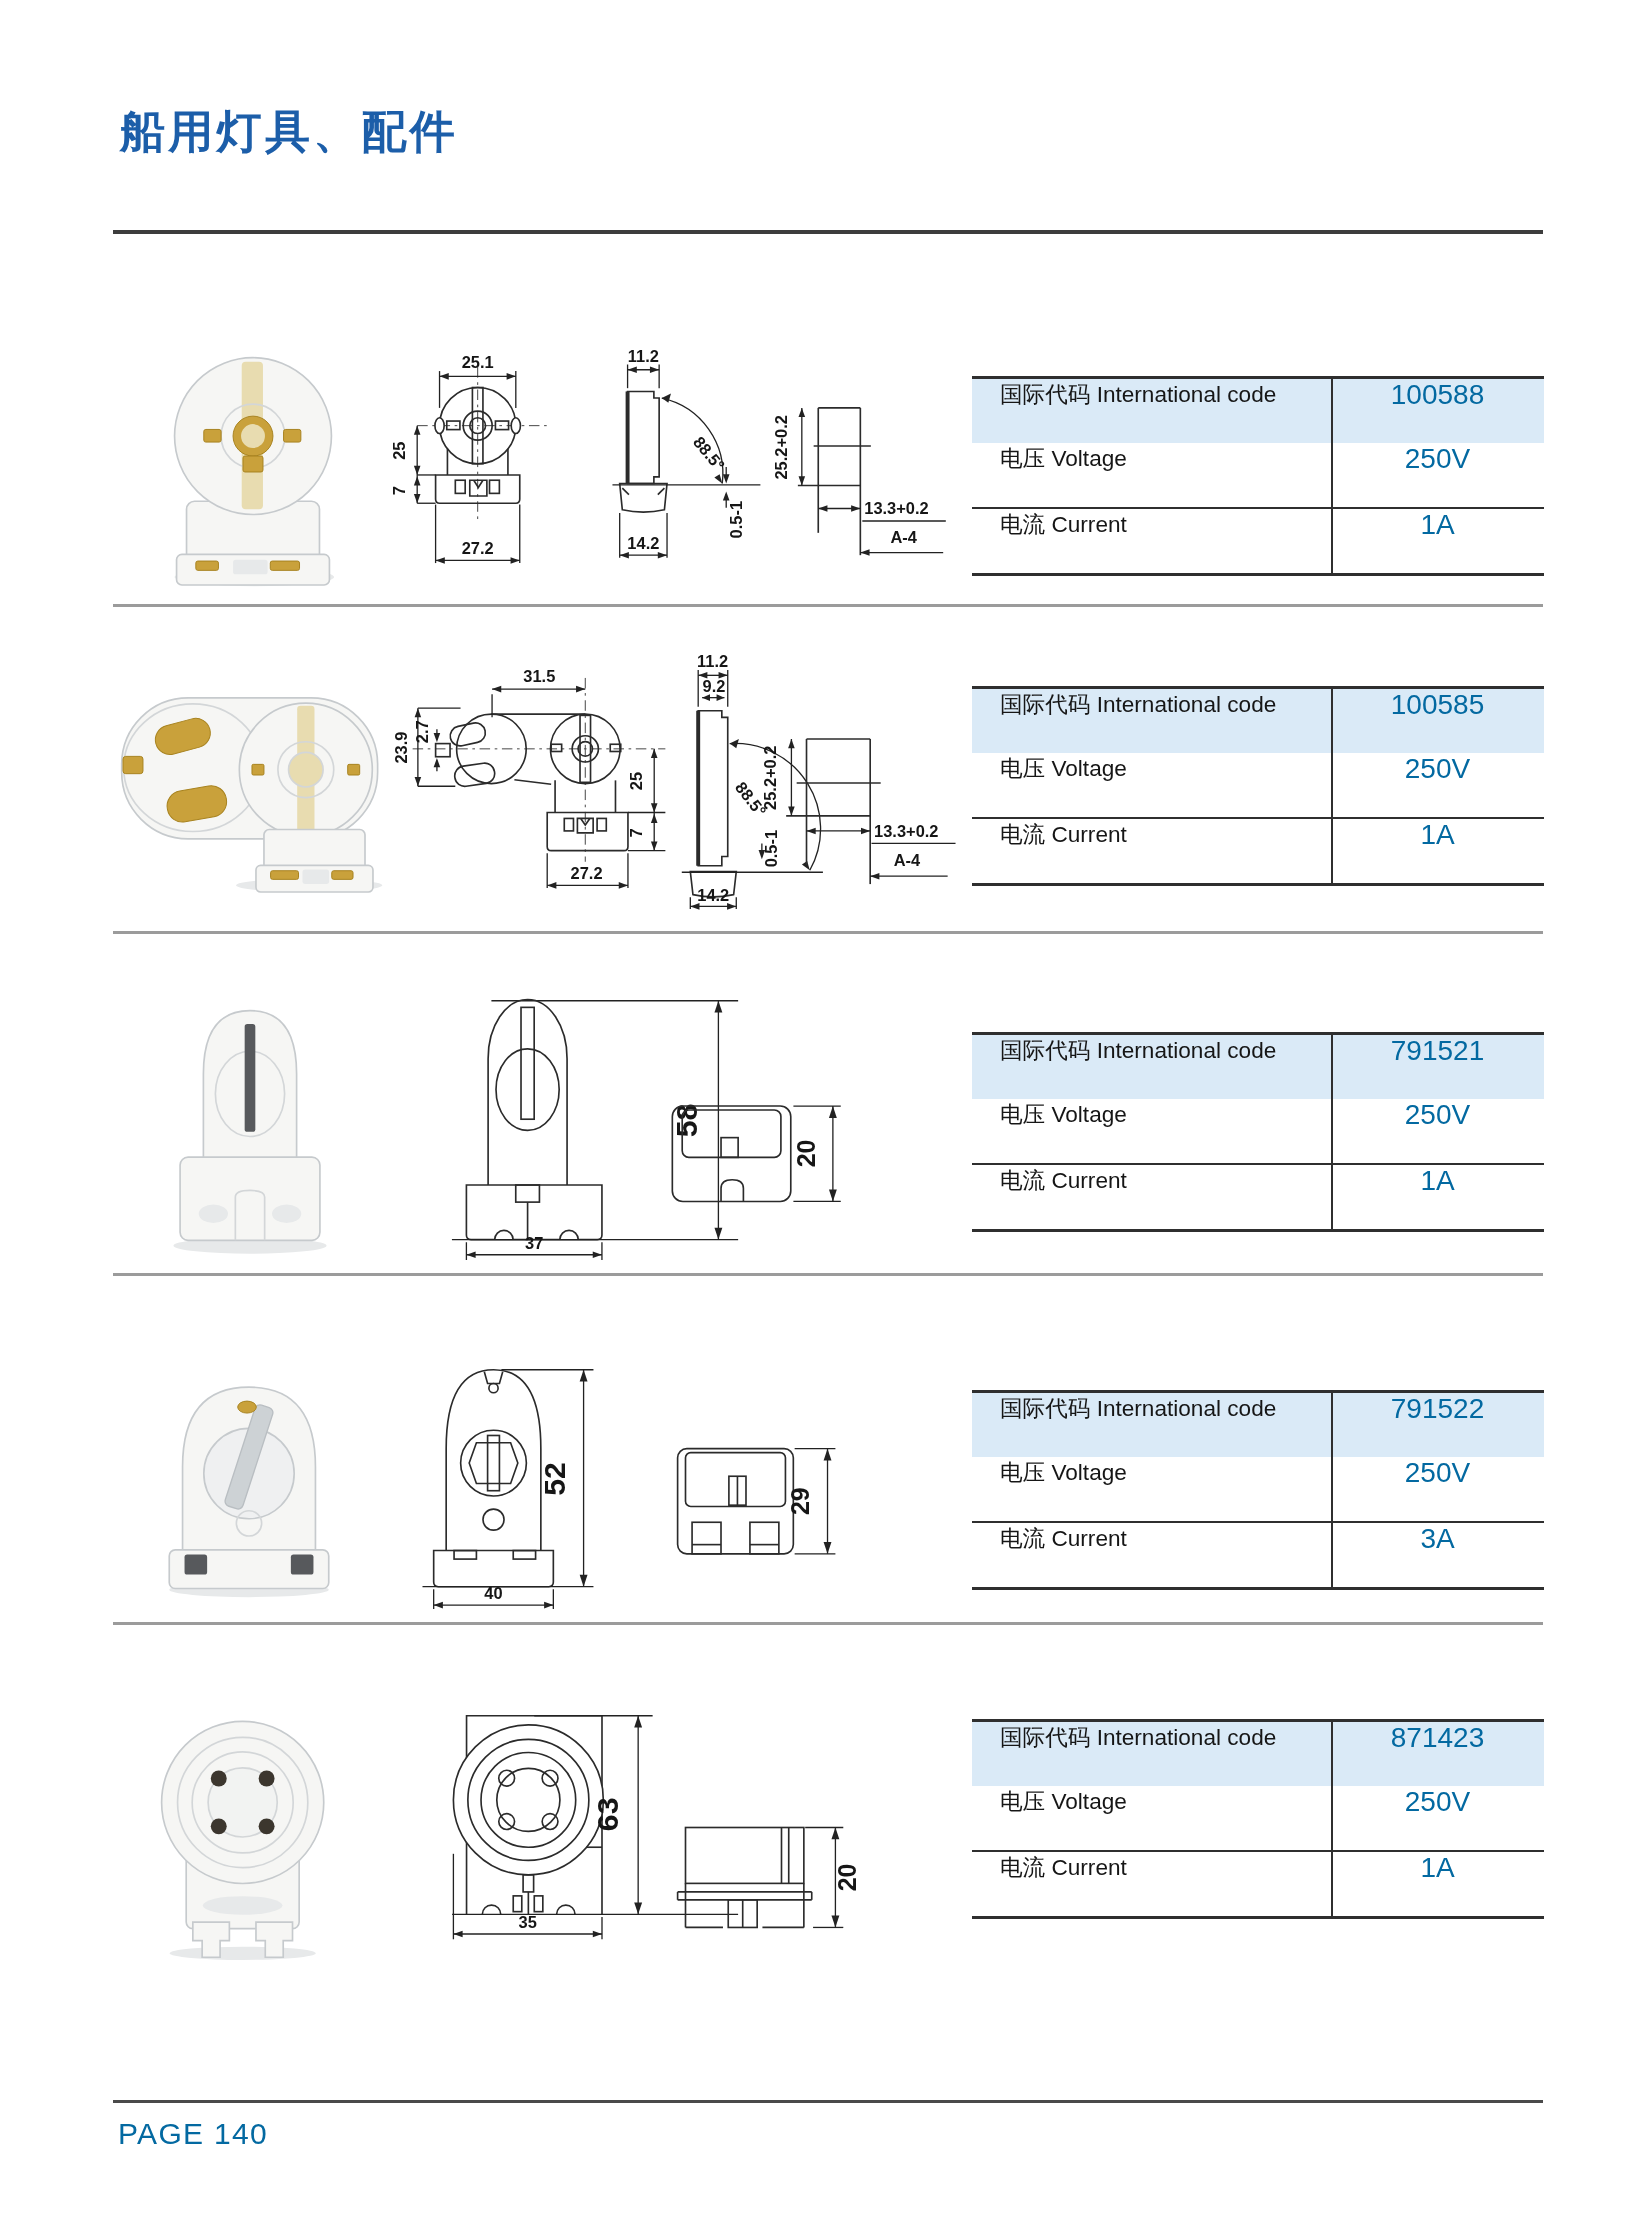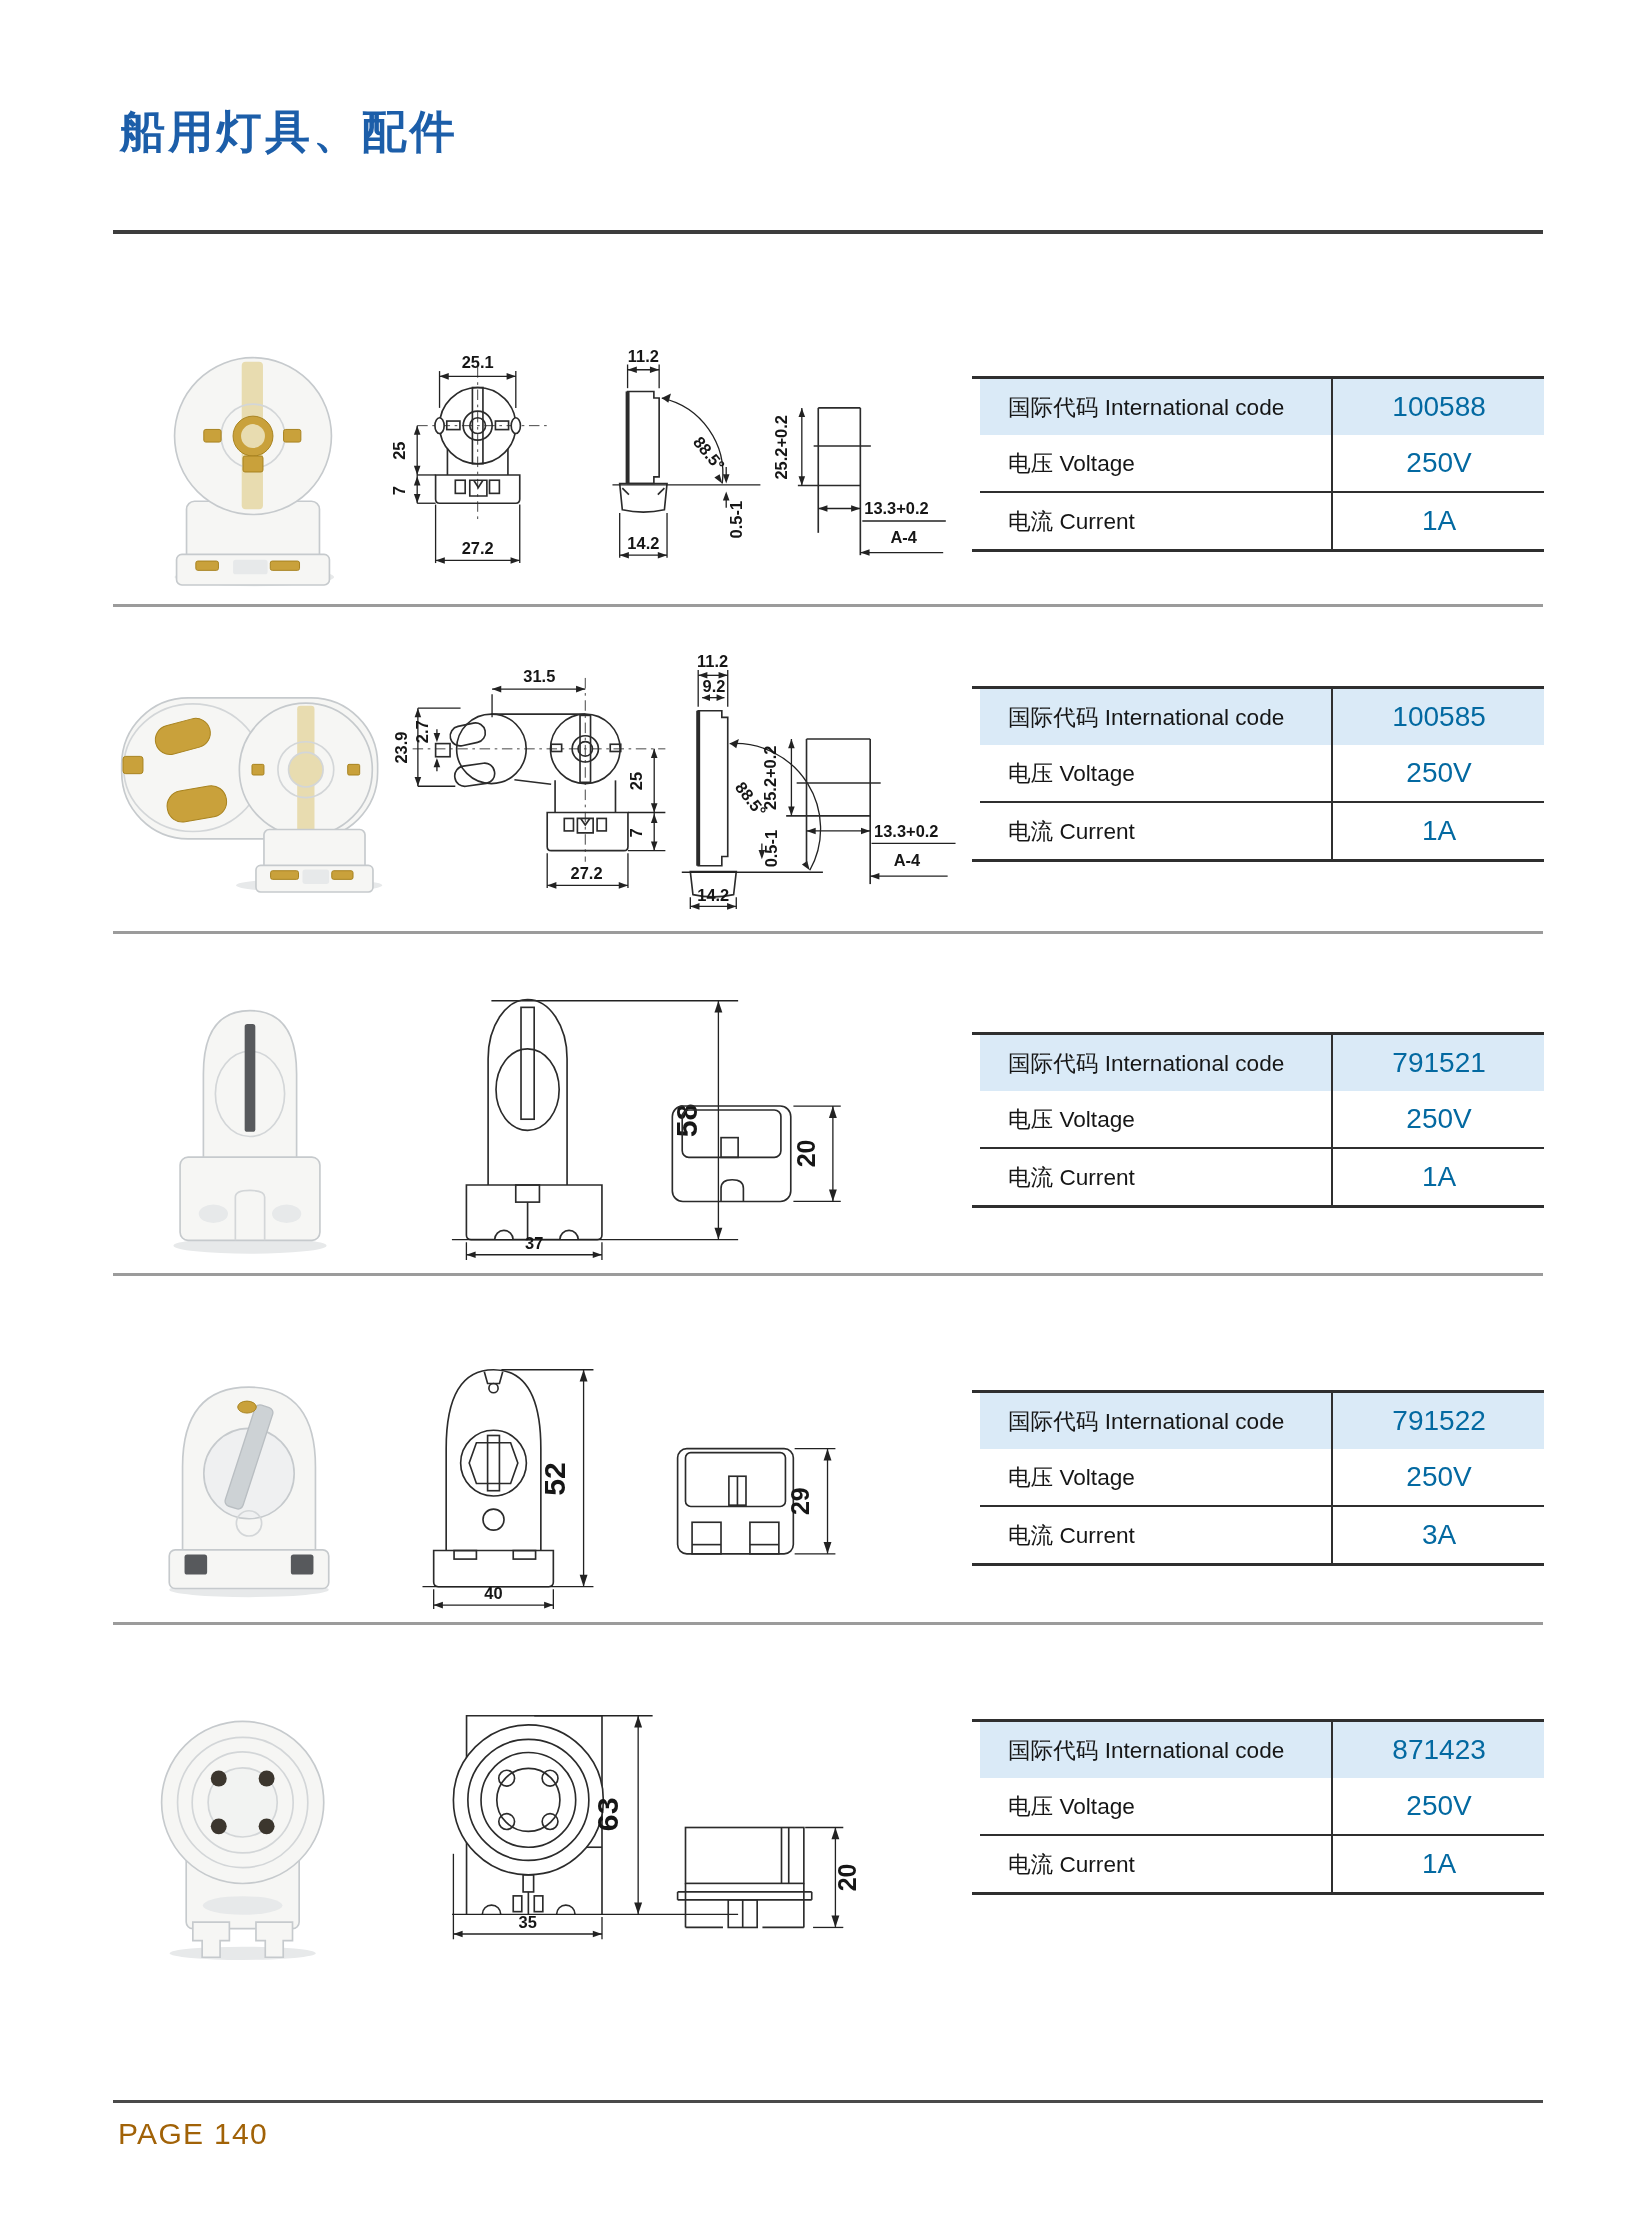--- a/index.html
+++ b/index.html
@@ -6,25 +6,25 @@
   .page{position:relative;width:1650px;height:2239px;background:#ffffff;
         font-family:"Liberation Sans",sans-serif;overflow:hidden;}
   
   .title-cn{position:absolute;left:118px;top:100px;font-size:45px;font-weight:bold;
             color:#1c5ea9;letter-spacing:3.3px;margin:2px;}
   .title-en{position:absolute;left:117px;top:165px;font-size:27px;font-weight:600;
             color:#1c5ea9;letter-spacing:-0.3px;margin:0;white-space:nowrap;}
   .header-rule{position:absolute;left:113px;top:230px;width:1430px;height:4px;background:#3d3d3d;}
   .section-divider{position:absolute;left:113px;width:1430px;height:2.7px;background:#9b9b9b;}
   .footer-rule{position:absolute;left:113px;top:2100px;width:1430px;height:3.3px;background:#4a4a4a;}
-  .page-number{position:absolute;left:118px;top:2117px;font-size:30px;color:#a16207;letter-spacing:1.3px;}
+  .page-number{position:absolute;left:118px;top:2117px;font-size:30px;color:#0369a1;letter-spacing:1.3px;}
   
   .spec-table{position:absolute;left:972px;width:572px;border-top:3.3px solid #2f2f2f;
               border-bottom:3.3px solid #2f2f2f;}
-  .spec-row{display:flex;height:56px;align-items:center;margin-left:8px;}
+  .spec-row{display:flex;height:64px;align-items:flex-start;}
   .spec-row.header{background:#daeaf7;}
   .spec-row.current{border-top:2.7px solid #2f2f2f;}
   .spec-lbl{width:359px;box-sizing:border-box;padding-left:28px;font-size:22.6px;color:#161616;}
   .spec-val{width:213px;text-align:center;font-size:28px;color:#0369a1;}
   .vline{position:absolute;left:359px;top:0;bottom:0;width:2px;background:#2f2f2f;}
   .abs{position:absolute;}
   
   .ol{stroke:#2b2b2b;stroke-width:2.5;fill:none;}
   .olw{stroke:#2b2b2b;stroke-width:2.5;fill:#ffffff;}
   .thick{stroke:#2b2b2b;stroke-width:6;fill:none;}

